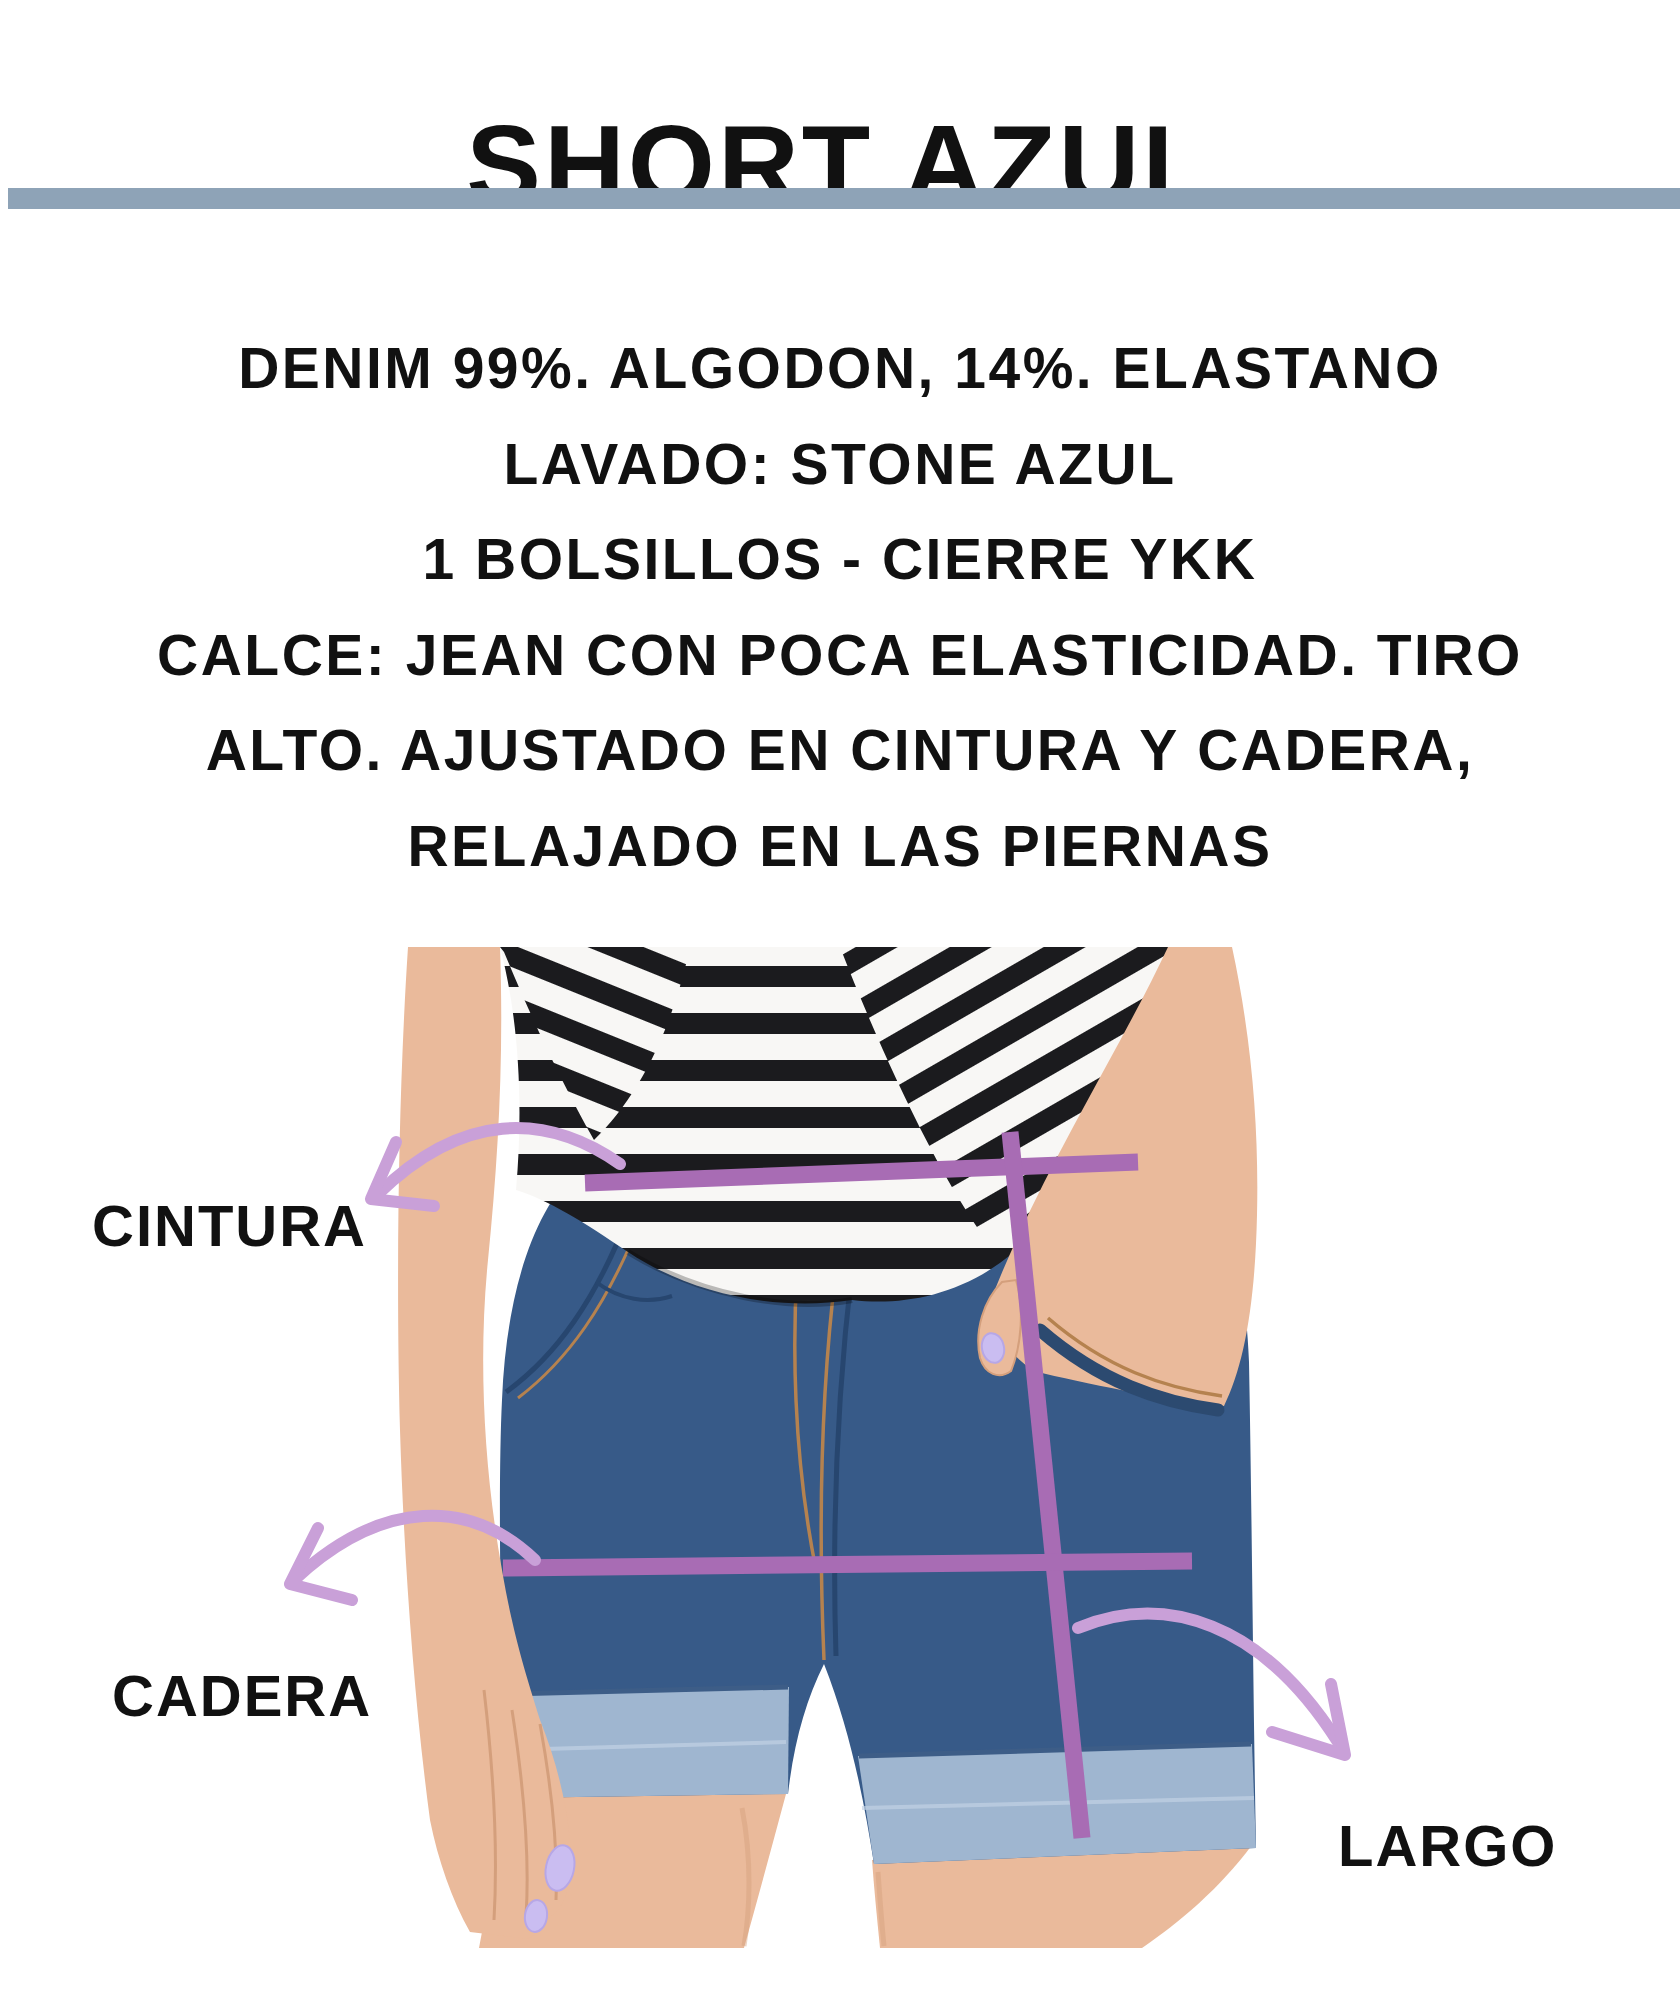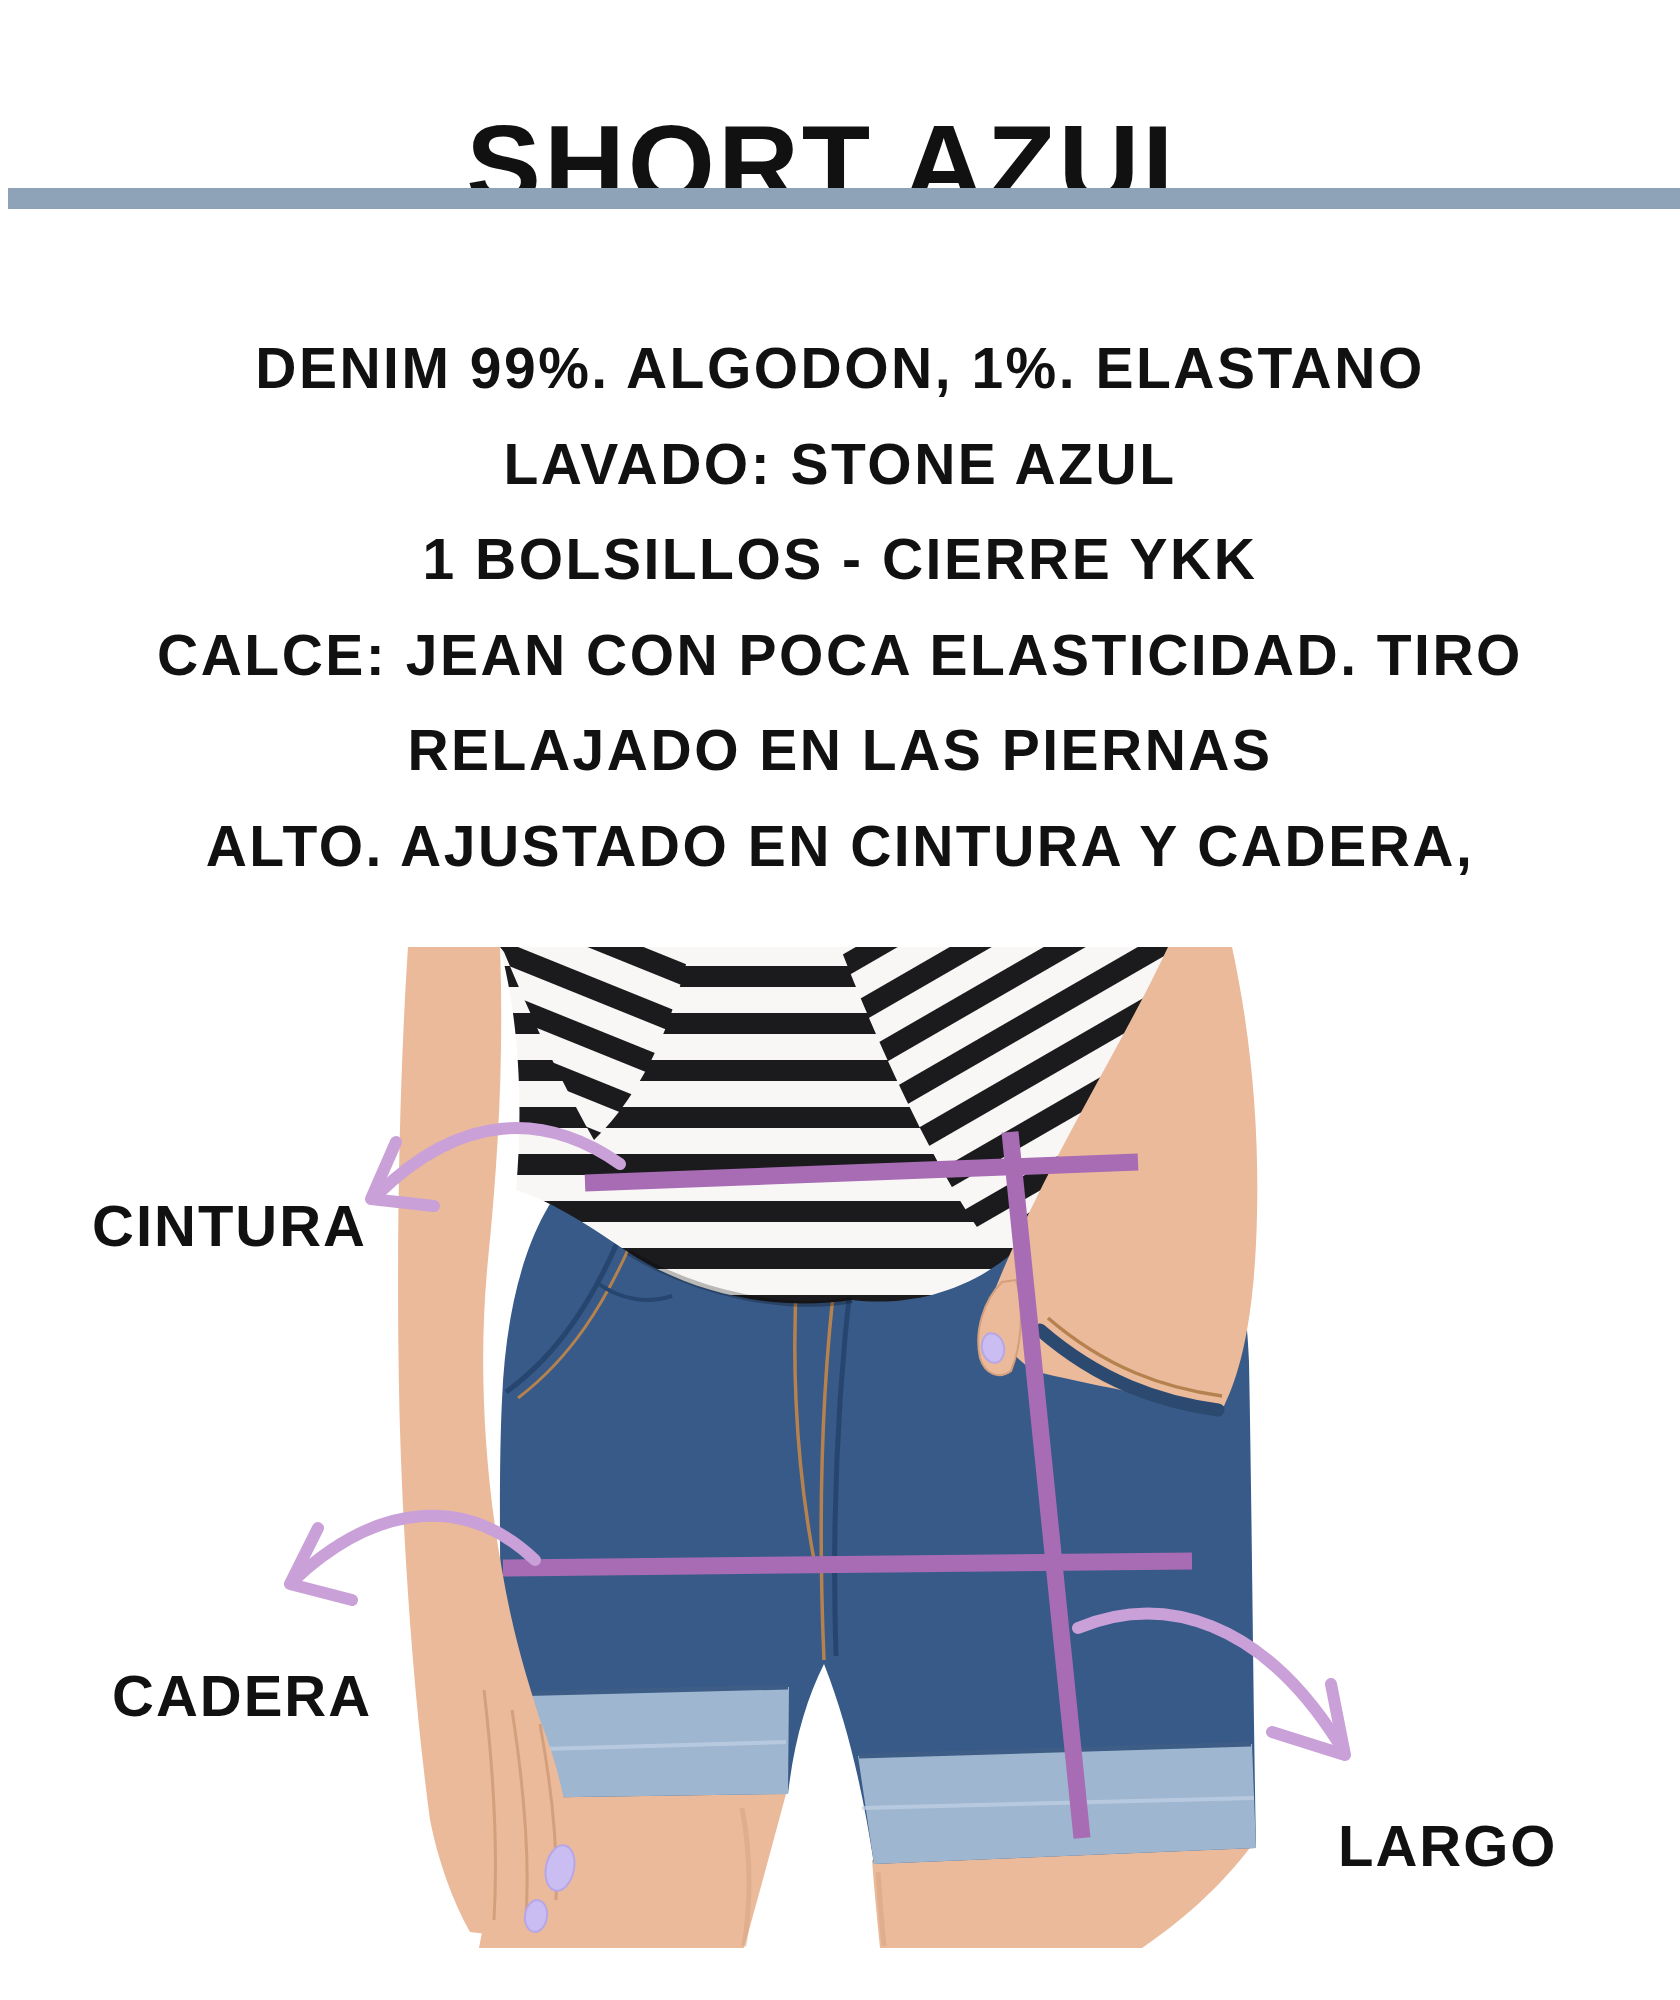--- a/index.html
+++ b/index.html
@@ -49,26 +49,26 @@
 </style>
 </head>
 <body>
 
 <div class="page">
 
   <h1 class="title">SHORT AZUL</h1>
   <div class="divider"></div>
 
   <section class="description">
-    <div class="desc-line">DENIM 99%. ALGODON, 1%. ELASTANO</div>
+    <div class="desc-line">DENIM 99%. ALGODON, 14%. ELASTANO</div>
     <div class="desc-line">LAVADO: STONE AZUL</div>
     <div class="desc-line">1 BOLSILLOS - CIERRE YKK</div>
     <div class="desc-line">CALCE: JEAN CON POCA ELASTICIDAD. TIRO</div>
+    <div class="desc-line">ALTO. AJUSTADO EN CINTURA Y CADERA,</div>
     <div class="desc-line">RELAJADO EN LAS PIERNAS</div>
-    <div class="desc-line">ALTO. AJUSTADO EN CINTURA Y CADERA,</div>
   </section>
 
   <div class="figure-area">
 
     <svg class="figure-svg" viewBox="0 930 1680 1070">
       <defs>
         <linearGradient id="denimGrad" x1="0" y1="0" x2="1" y2="0.15">
           <stop offset="0" stop-color="#41648f"></stop>
           <stop offset="0.55" stop-color="#35577f"></stop>
           <stop offset="1" stop-color="#2e4d74"></stop>

